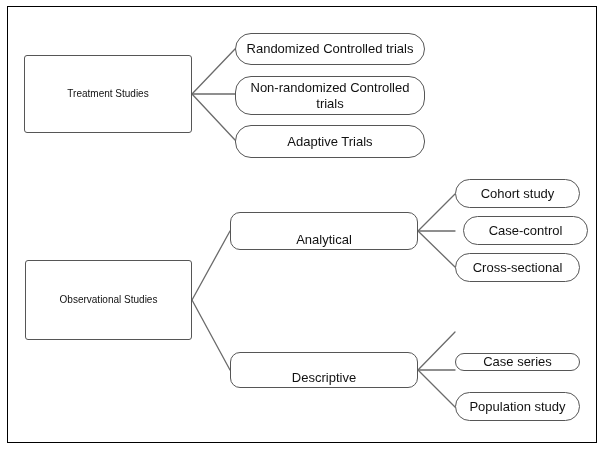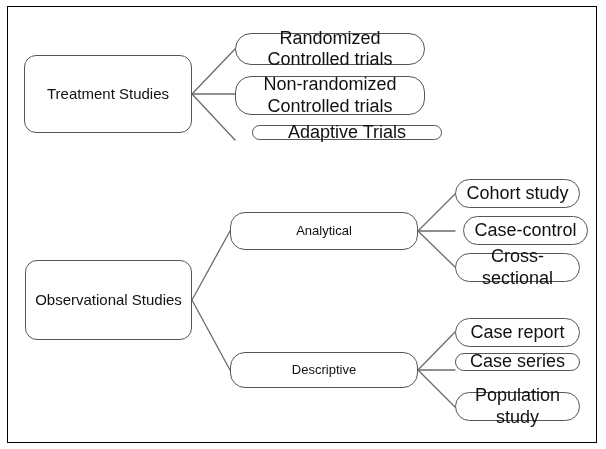--- a/index.html
+++ b/index.html
@@ -45,30 +45,31 @@
     border-radius: 9px;
     display: flex;
     align-items: center;
     justify-content: center;
     text-align: center;
     color: #111111;
     line-height: 1.18;
     padding: 2px 6px;
   }
   .node.root {
-    border-radius: 12px;
-    font-size: 15px;
+    border-radius: 3px;
+    font-size: 10px;
   }
   .node.mid {
-    border-radius: 15px;
+    border-radius: 10px;
     font-size: 13px;
+    align-items: flex-end;
   }
   .node.leaf {
     border-radius: 16px;
-    font-size: 18px;
+    font-size: 13px;
   }
   .node-label {
     display: block;
     width: 100%;
   }
 </style>
 </head>
 <body>
 
 <div id="canvas">
@@ -99,21 +100,21 @@
   </div>
 
   <div class="node leaf" style="left:235px; top:33px; width:190px; height:32px;">
     <span class="node-label">Randomized Controlled trials</span>
   </div>
 
   <div class="node leaf" style="left:235px; top:76px; width:190px; height:39px;">
     <span class="node-label">Non-randomized Controlled trials</span>
   </div>
 
-  <div class="node leaf" style="left:252px; top:125px; width:190px; height:15px;">
+  <div class="node leaf" style="left:235px; top:125px; width:190px; height:33px;">
     <span class="node-label">Adaptive Trials</span>
   </div>
 
   <div class="node root" style="left:25px; top:260px; width:167px; height:80px;align-items:center;">
     <span class="node-label">Observational Studies</span>
   </div>
 
   <div class="node mid" style="left:230px; top:212px; width:188px; height:38px;">
     <span class="node-label">Analytical</span>
   </div>
@@ -127,23 +128,20 @@
   </div>
 
   <div class="node leaf" style="left:455px; top:253px; width:125px; height:29px;">
     <span class="node-label">Cross-sectional</span>
   </div>
 
   <div class="node mid" style="left:230px; top:352px; width:188px; height:36px;">
     <span class="node-label">Descriptive</span>
   </div>
 
-  <div class="node leaf" style="left:455px; top:318px; width:125px; height:29px;">
-    <span class="node-label">Case report</span>
-  </div>
 
   <div class="node leaf" style="left:455px; top:353px; width:125px; height:18px;">
     <span class="node-label">Case series</span>
   </div>
 
   <div class="node leaf" style="left:455px; top:392px; width:125px; height:29px;">
     <span class="node-label">Population study</span>
   </div>
 </div>
 

